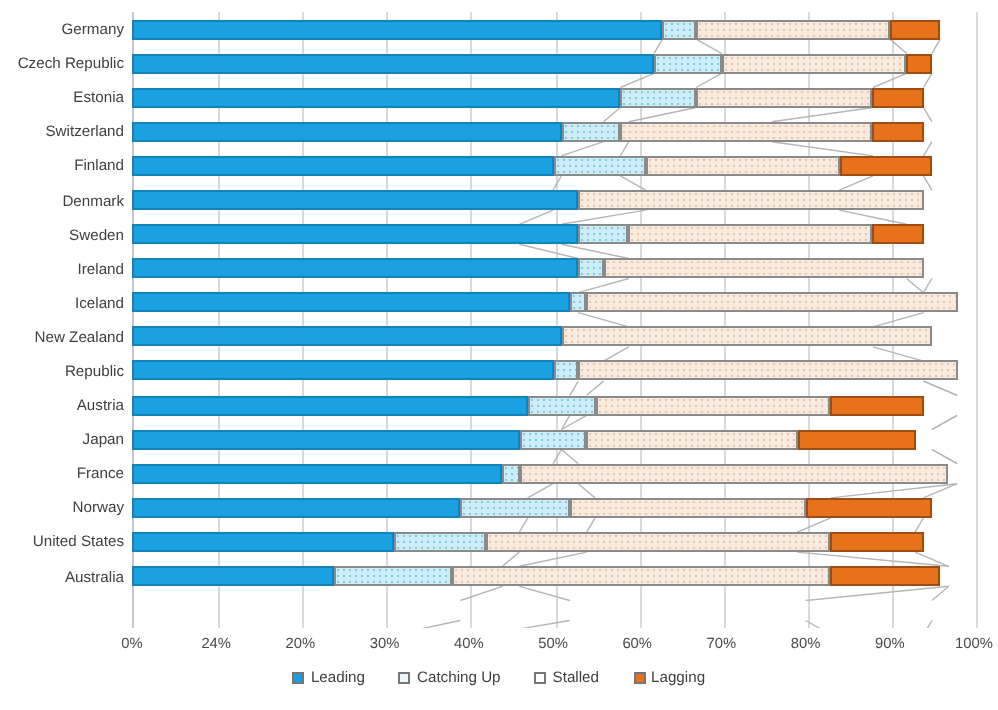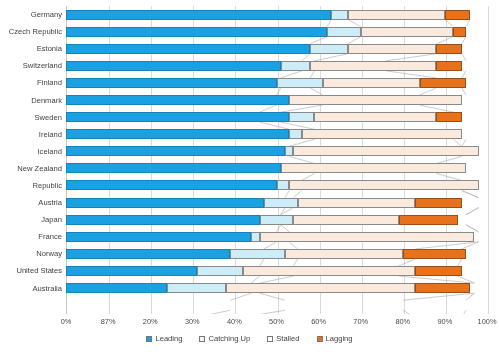--- a/index.html
+++ b/index.html
@@ -345,21 +345,21 @@
           <div class="seg seg-leading" title="Australia — Leading: 24%" style="left: 0px; width: 101.04px;"></div>
           <div class="seg seg-catching" title="Australia — Catching Up: 14%" style="left: 101.04px; width: 58.94px;"></div>
           <div class="seg seg-stalled" title="Australia — Stalled: 45%" style="left: 159.98px; width: 189.45px;"></div>
           <div class="seg seg-lagging" title="Australia — Lagging: 13%" style="left: 349.43px; width: 54.73px;"></div>
         </div>
       </div>
     </div>
 
   <div class="axis" id="axis">
       <div class="tick" style="left: 0px;">0%</div>
-      <div class="tick" style="left: 42.1px;">87%</div>
+      <div class="tick" style="left: 42.1px;">24%</div>
       <div class="tick" style="left: 84.2px;">20%</div>
       <div class="tick" style="left: 126.3px;">30%</div>
       <div class="tick" style="left: 168.4px;">40%</div>
       <div class="tick" style="left: 210.5px;">50%</div>
       <div class="tick" style="left: 252.6px;">60%</div>
       <div class="tick" style="left: 294.7px;">70%</div>
       <div class="tick" style="left: 336.8px;">80%</div>
       <div class="tick" style="left: 378.9px; text-align: center;">90%</div>
       <div class="tick" style="left: 421px;">100%</div>
     </div>

